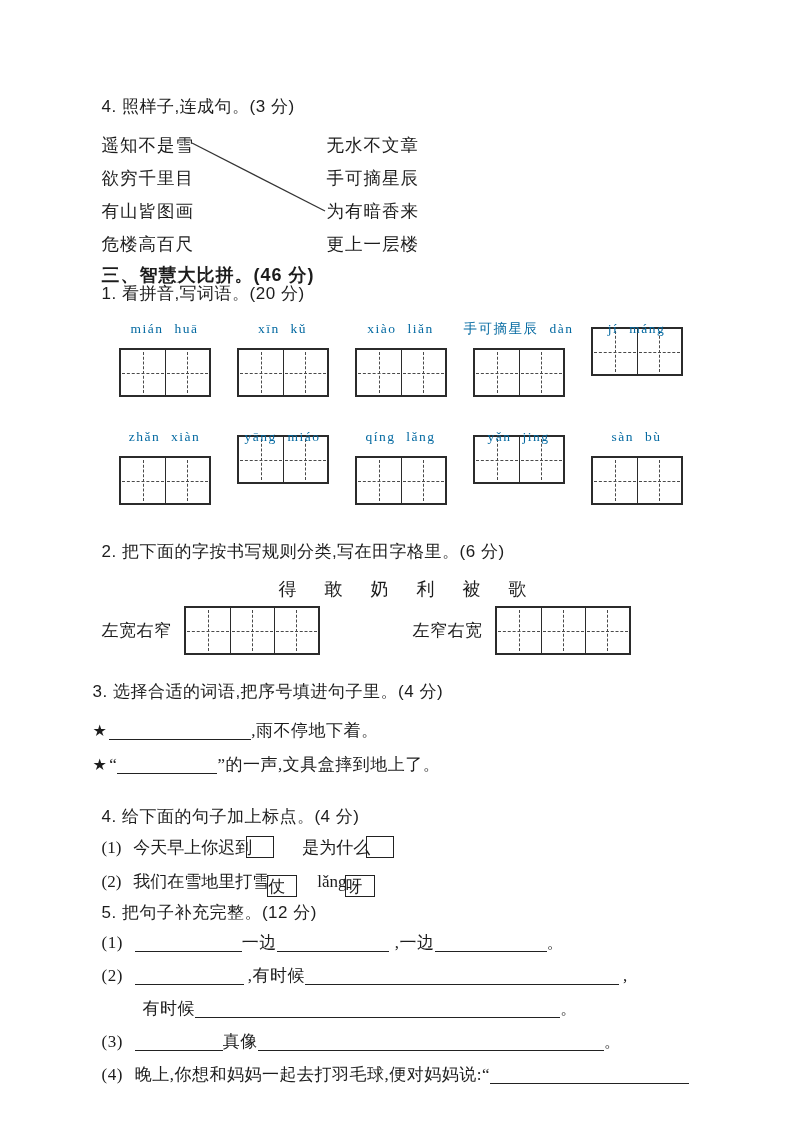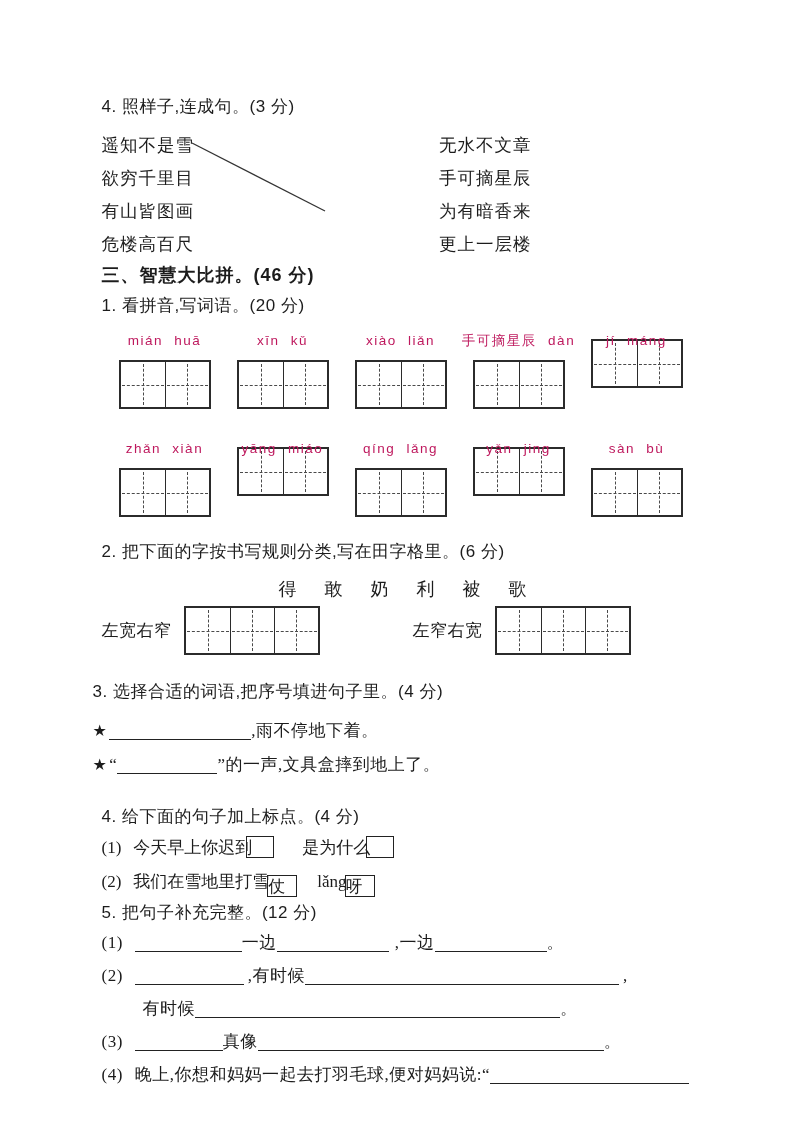--- a/index.html
+++ b/index.html
@@ -25,21 +25,21 @@
     font-family: "Liberation Sans", "DejaVu Sans", sans-serif;
     font-weight: bold;
     font-size: 18px;
     line-height: 24px;
     letter-spacing: 1px;
     white-space: nowrap;
   }
 
   
   .connect-rows { position: relative; margin-top: 10px; width: 430px; }
-  .crow { display: flex; height: 33px; align-items: center; font-size: 17.5px; letter-spacing: 1px; justify-content: space-between; }
+  .crow { display: flex; height: 33px; align-items: center; font-size: 17.5px; letter-spacing: 1px; }
   .crow .citem { display: inline-block; }
   .crow .citem.left { width: 225px; }
   .match-line-svg { position: absolute; left: 0; top: 0; pointer-events: none; }
   .match-line-svg line { stroke: #333; stroke-width: 1.3; }
 
   
   .tzg { display: inline-flex; border: 2px solid #2b2b2b; background: #fff; }
   .tzg .cell { width: 44px; height: 45px; position: relative; }
   .tzg .cell + .cell { border-left: 1.5px solid #2b2b2b; }
   .tzg .cell::before {
@@ -49,24 +49,24 @@
   .tzg .cell::after {
     content: ""; position: absolute; top: 50%; left: 1px; right: 1px; height: 0;
     border-top: 1px dashed #4a4a4a;
   }
 
   
   .pyrow { display: flex; align-items: flex-start; margin-left: 16px; }
   .pyrow .pyunit { margin-right: 24px; }
   .pyunit { display: flex; flex-direction: column; align-items: center; width: 94px; }
   .pyunit .pinyin {
-    font-family: Liberation Sans, sans-serif;
+    font-family: Liberation Serif, serif;
     font-size: 13.5px; height: 20px; line-height: 20px;
     letter-spacing: 1.5px; word-spacing: 6px; white-space: nowrap;
-    margin-bottom: 9px; color: #be185d;
+    margin-bottom: 9px; color: #0369a1;
   }
   .pyunit.raised .pinyin { margin-bottom: -12px; position: relative; z-index: 2; }
   .row1 { margin-top: 14px; }
   .row2 { margin-top: 30px; }
 
   
   .charline { display: flex; margin-left: 177px; margin-top: 14px; font-size: 18px; }
   .charline span { margin-right: 28px; }
   .q2grids { display: flex; align-items: center; margin-top: 5px; }
   .q2label { font-size: 17px; letter-spacing: 0.5px; white-space: nowrap; font-family: Liberation Serif, serif; }
@@ -124,21 +124,21 @@
         <span class="citem left">危楼高百尺</span>
         <span class="citem">更上一层楼</span>
       </div>
     </div>
   </section>
 
   <section class="abs" style="top:263px;text-align:center;">
     <div class="section-heading">三、智慧大比拼。(46 分)</div>
   </section>
 
-  <section class="abs" style="top:295px;">
+  <section class="abs" style="top:283px;">
     <div class="qtitle">1. 看拼音,写词语。(20 分)</div>
 
     <div class="pyrow row1">
       <div class="pyunit">
         <span class="pinyin">mián huā</span>
         <div class="tzg">
             <div class="cell"></div>
             <div class="cell"></div>
           </div>
       </div>

